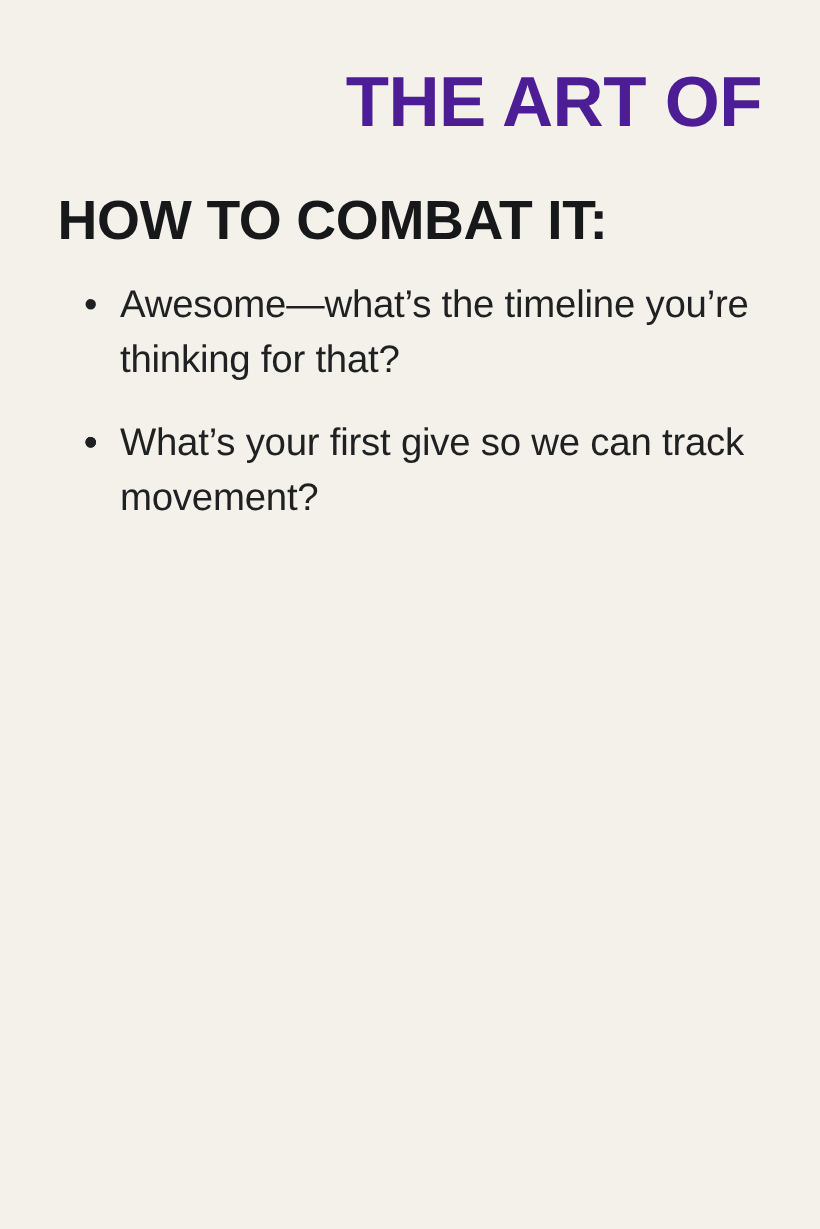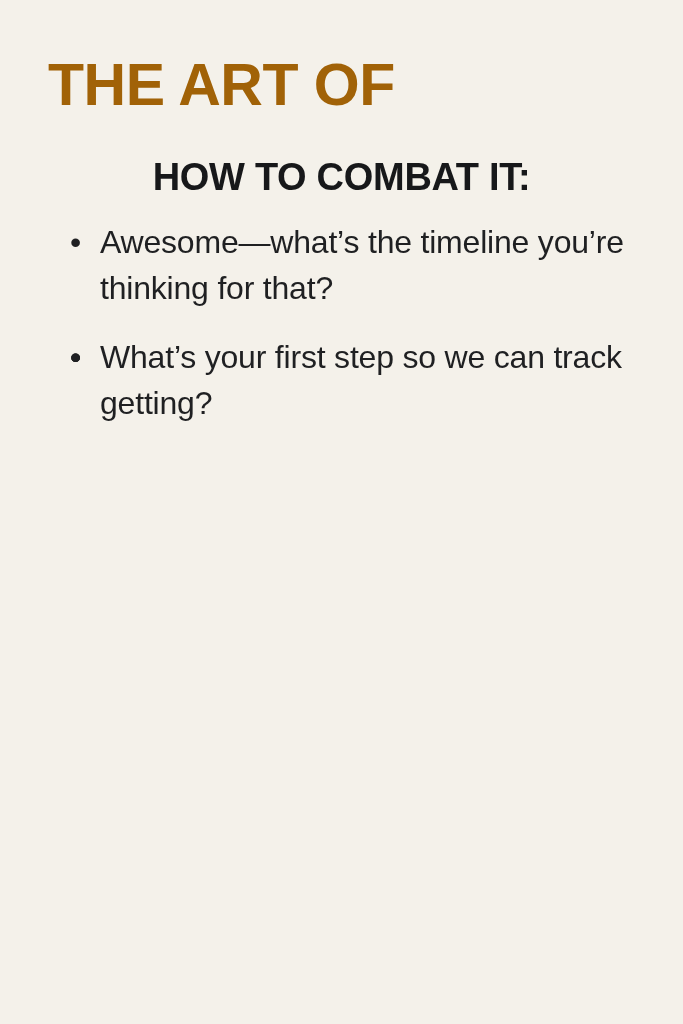--- a/index.html
+++ b/index.html
@@ -16,46 +16,45 @@
   }
   .poster {
     position: relative;
     width: 683px;
     height: 1024px;
     box-sizing: border-box;
     padding: 52px 48px 20px 48px;
     background: #f4f1ea;
   }
   .title {
-    text-align: left;
+    text-align: right;
     font-weight: bold;
     font-size: 59px;
     line-height: 1.12;
     letter-spacing: -0.5px;
     margin: 0 0 38px 0;
-    color: #a16207;
+    color: #4c1d95;
   }
   .title .line {
     display: block;
     white-space: nowrap;
   }
   .quotes {
     text-align: center;
     margin: 0 0 56px 0;
   }
   .quote {
     font-size: 34px;
     line-height: 1.42;
     color: #1f2022;
     letter-spacing: -0.2px;
   }
   .subhead {
-    text-align: center;
     font-weight: bold;
-    font-size: 38px;
+    font-size: 46px;
     letter-spacing: -0.3px;
     margin: 0 0 20px 0;
     color: #17181a;
   }
   .bullets {
     list-style: none;
     margin: 0;
     padding: 0 4px 0 18px;
   }
   .bullet {
@@ -97,17 +96,17 @@
       <span>Awesome—what’s the timeline you’re thinking for that?</span>
     </li>
     <li class="bullet">
       <span class="dot">•</span>
     </li>
     <li class="bullet">
       <span class="dot">•</span>
     </li>
     <li class="bullet">
       <span class="dot">•</span>
-      <span>What’s your first step so we can track getting?</span>
+      <span>What’s your first give so we can track movement?</span>
     </li>
   </ul>
 
 </div>
 
 </body></html>

